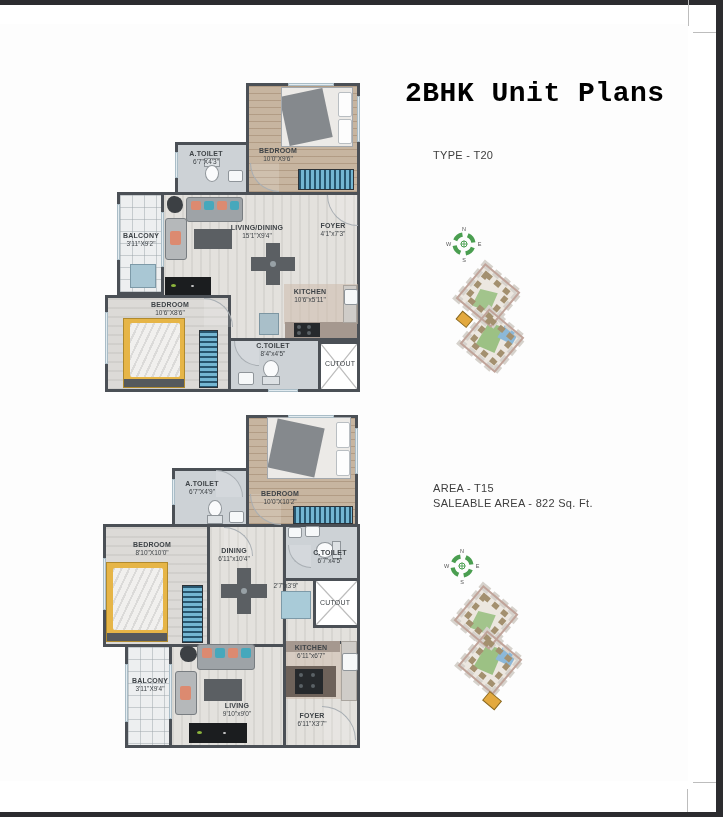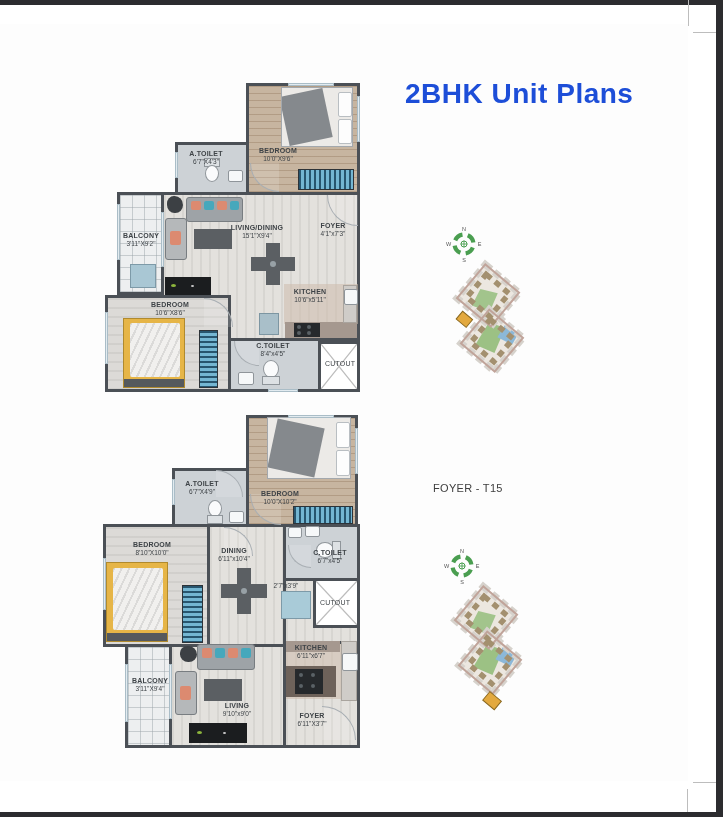--- a/index.html
+++ b/index.html
@@ -1,22 +1,22 @@
 <!DOCTYPE html>
 <html><head>
 <meta charset="utf-8">
 <style>
   html,body{margin:0;padding:0;background:#fff}
   #canvas{position:relative;width:723px;height:817px;background:#ffffff;overflow:hidden;
           font-family:"Liberation Sans",sans-serif}
   .page{position:absolute;left:0;top:24px;width:688px;height:757px;background:#fdfdfd}
   .bar{position:absolute;background:#2c2c2f}
   .guide{position:absolute;background:#bdbdbd}
-  .title{position:absolute;left:405px;top:78px;margin:0;font-family:Liberation Sans, sans-serif;
-         font-size:28px;font-weight:700;color:#1d4ed8;letter-spacing:.5px}
+  .title{position:absolute;left:405px;top:78px;margin:0;font-family:Liberation Mono, monospace;
+         font-size:28px;font-weight:700;color:#000000;letter-spacing:.5px}
   .meta{position:absolute;font-size:11px;color:#3e3e3e;letter-spacing:.3px;line-height:15px}
   .room{position:absolute;box-sizing:border-box;border:3px solid #4b5056;z-index:1}
   .f-wood{background-color:#c7b5a0;background-image:repeating-linear-gradient(to bottom,rgba(128,98,70,.30) 0 1px,rgba(0,0,0,0) 1px 7px)}
   .f-liv{background-color:#e3e1dd;background-image:repeating-linear-gradient(to right,rgba(110,110,105,.10) 0 2px,rgba(0,0,0,0) 2px 9px)}
   .f-liv2{background-color:#dcdad7;background-image:repeating-linear-gradient(to bottom,rgba(110,110,105,.10) 0 2px,rgba(0,0,0,0) 2px 9px)}
   .f-wc{background:#cdd2d6}
   .f-bal{background-color:#edeff0;background-image:repeating-linear-gradient(to bottom,rgba(150,160,165,.45) 0 1px,rgba(0,0,0,0) 1px 12px),repeating-linear-gradient(to right,rgba(150,160,165,.45) 0 1px,rgba(0,0,0,0) 1px 12px)}
   .f-cut{background:#ffffff}
   .lbl{position:absolute;transform:translate(-50%,-50%);text-align:center;color:#3e4347;white-space:nowrap;z-index:30}
   .lbl .nm{font-size:7px;font-weight:700;letter-spacing:.2px}
@@ -63,20 +63,21 @@
   <div class="bar" style="left:0;top:812px;width:723px;height:5px"></div>
   <div class="guide" style="left:688px;top:0;width:1px;height:26px"></div>
   <div class="guide" style="left:693px;top:32px;width:23px;height:1px"></div>
   <div class="guide" style="left:693px;top:782px;width:23px;height:1px"></div>
   <div class="guide" style="left:687px;top:789px;width:1px;height:23px"></div>
 
   <h1 class="title">2BHK Unit Plans</h1>
 
   <section>
     <div class="meta" style="left:433px;top:148px">
+      <div>TYPE - T20</div>
     </div>
 
     <div>
 
       <div class="room f-liv" style="left:161px;top:192px;width:199px;height:149px"></div>
       <div class="kpatch" style="left:284px;top:284px;width:74px;height:40px"></div>
       <div class="room f-bal" style="left:117px;top:192px;width:47px;height:103px"></div>
       <div class="room f-wood" style="left:246px;top:83px;width:114px;height:112px"></div>
       <div class="room f-wc" style="left:175px;top:142px;width:74px;height:53px"></div>
       <div class="room f-liv2" style="left:105px;top:295px;width:126px;height:97px"></div>
@@ -214,21 +215,22 @@
         <rect x="-6" y="-6" width="44" height="44" fill="none" stroke="#c0a49a" stroke-width="2"></rect>
         <rect x="-31" y="-31" width="30" height="30" fill="none" stroke="#a3906f" stroke-width="5.5" stroke-dasharray="6.5 5"></rect>
         <rect x="1" y="1" width="30" height="30" fill="none" stroke="#a3906f" stroke-width="5.5" stroke-dasharray="6.5 5"></rect>
       </g>
       <rect x="26" y="88" width="13" height="10" transform="rotate(40 32 93)" fill="#e3a93f" stroke="#8a681f" stroke-width="1"></rect>
     </svg>
   </section>
 
   <section>
     <div class="meta" style="left:433px;top:481px">
-      <div>FOYER - T15</div>
+      <div>AREA - T15</div>
+      <div>SALEABLE AREA - 822 Sq. Ft.</div>
     </div>
 
     <div>
 
       <div class="room f-liv" style="left:207px;top:524px;width:79px;height:126px"></div>
       <div class="room f-liv" style="left:283px;top:578px;width:77px;height:66px"></div>
       <div class="room f-liv" style="left:283px;top:641px;width:77px;height:107px"></div>
       <div class="kpatch" style="left:286px;top:644px;width:71px;height:55px"></div>
       <div class="room f-liv" style="left:169px;top:644px;width:117px;height:104px"></div>
       <div class="room f-bal" style="left:125px;top:644px;width:47px;height:104px"></div>

